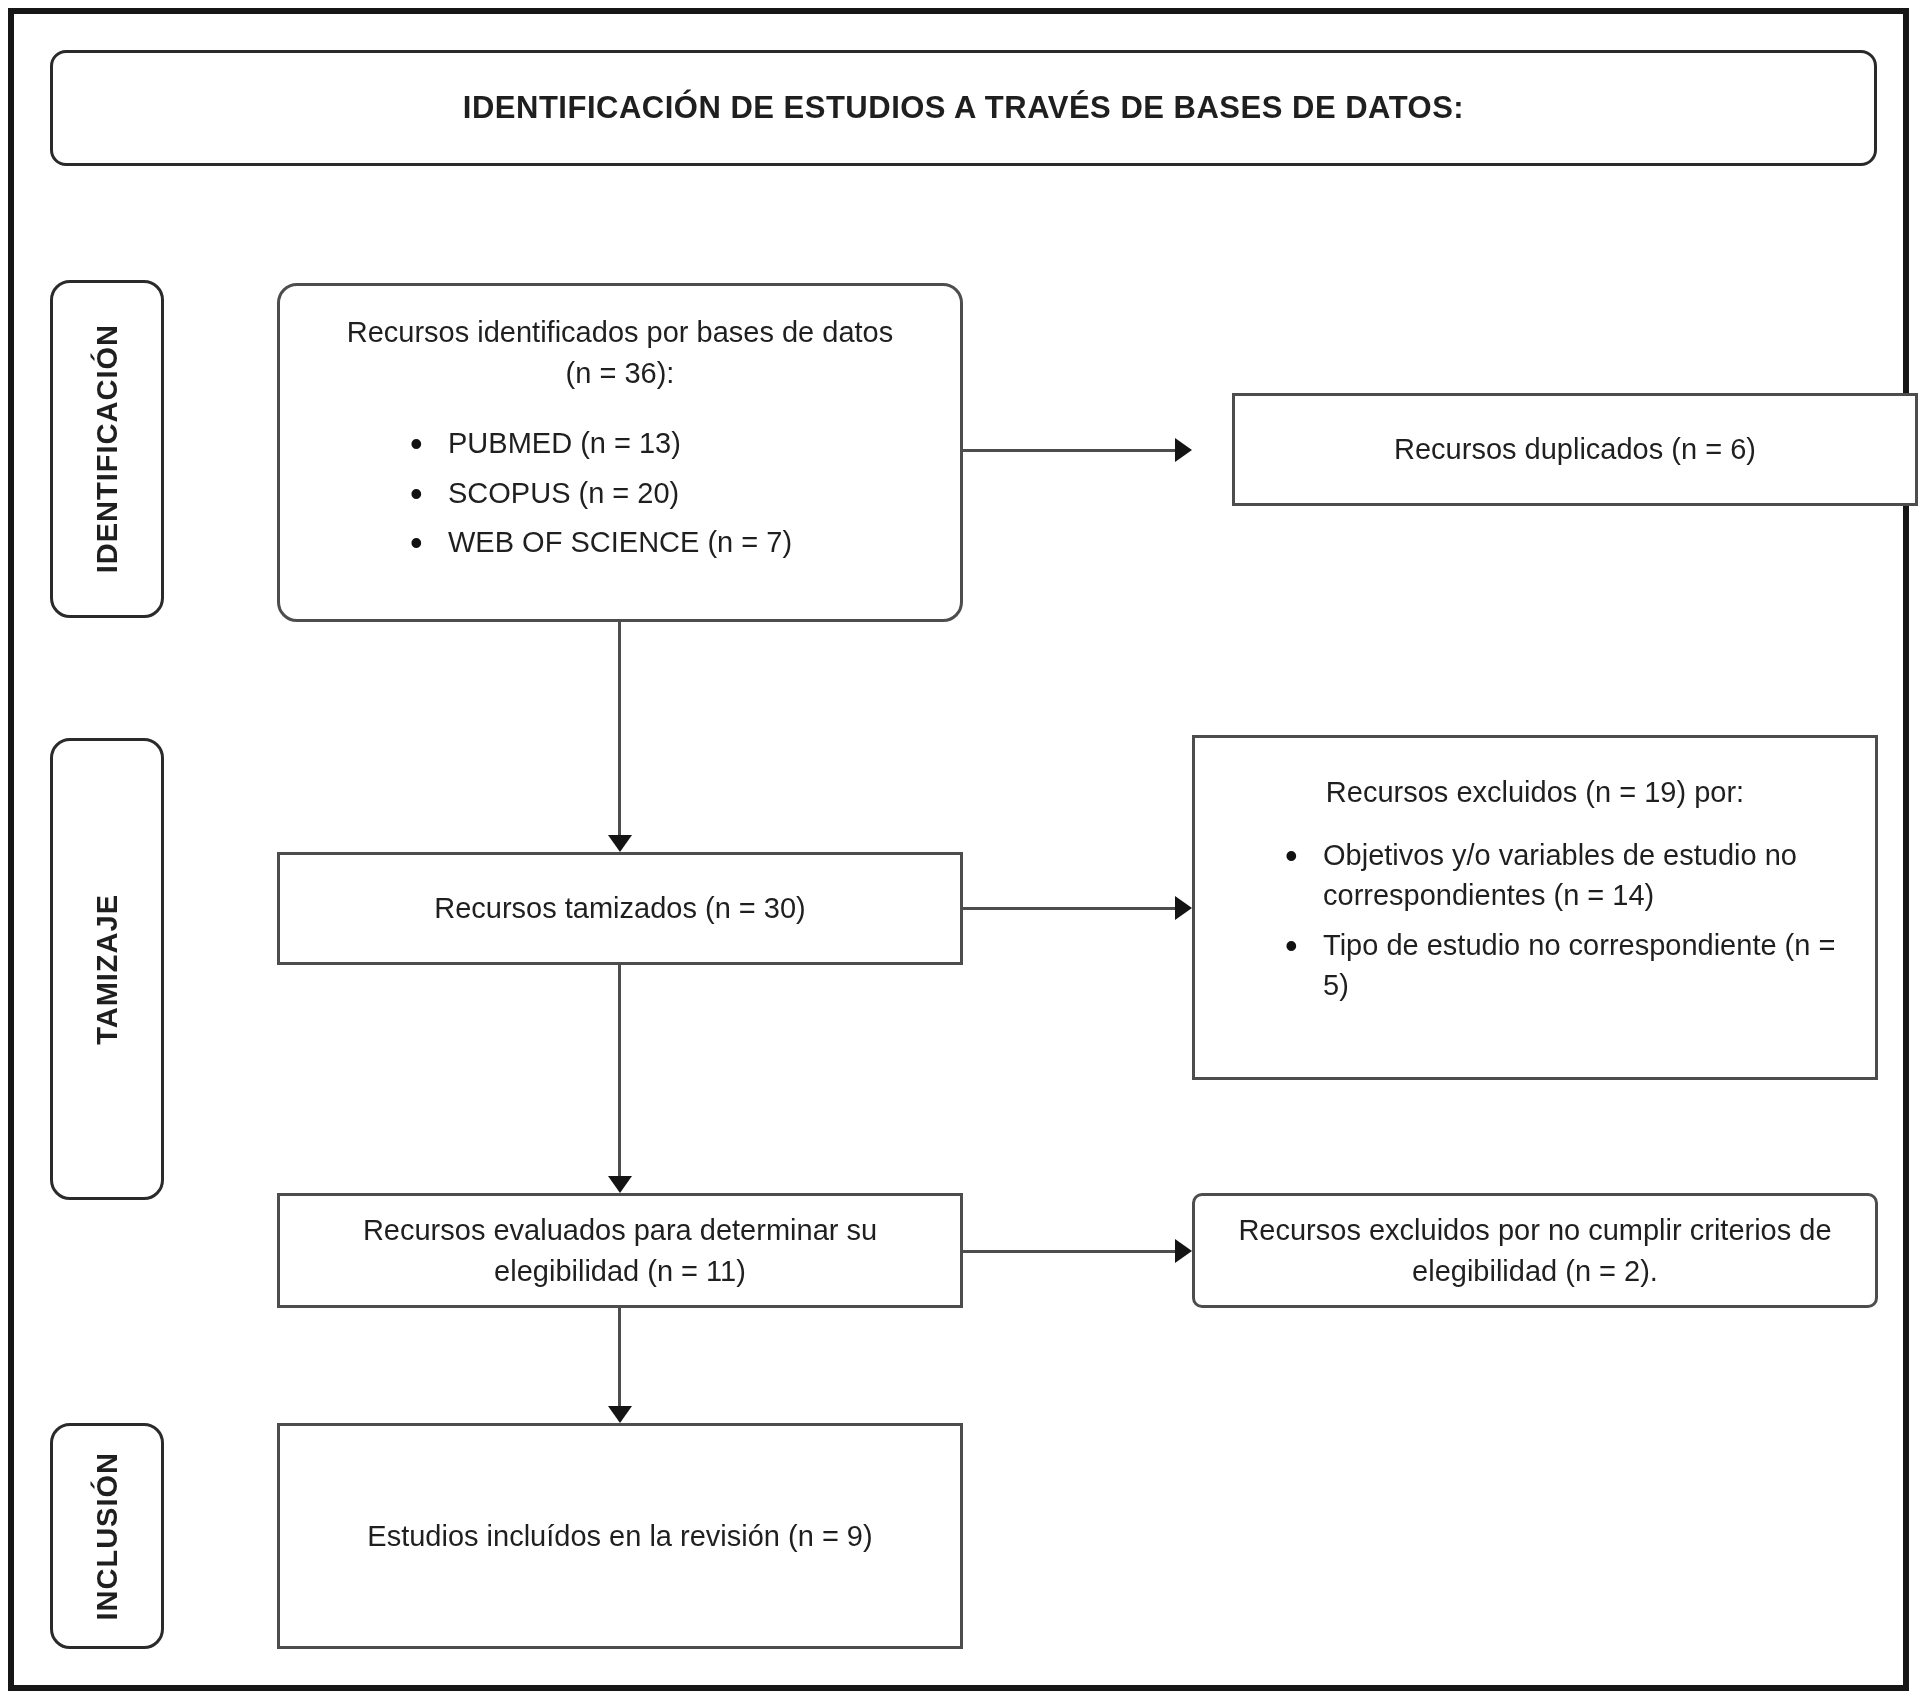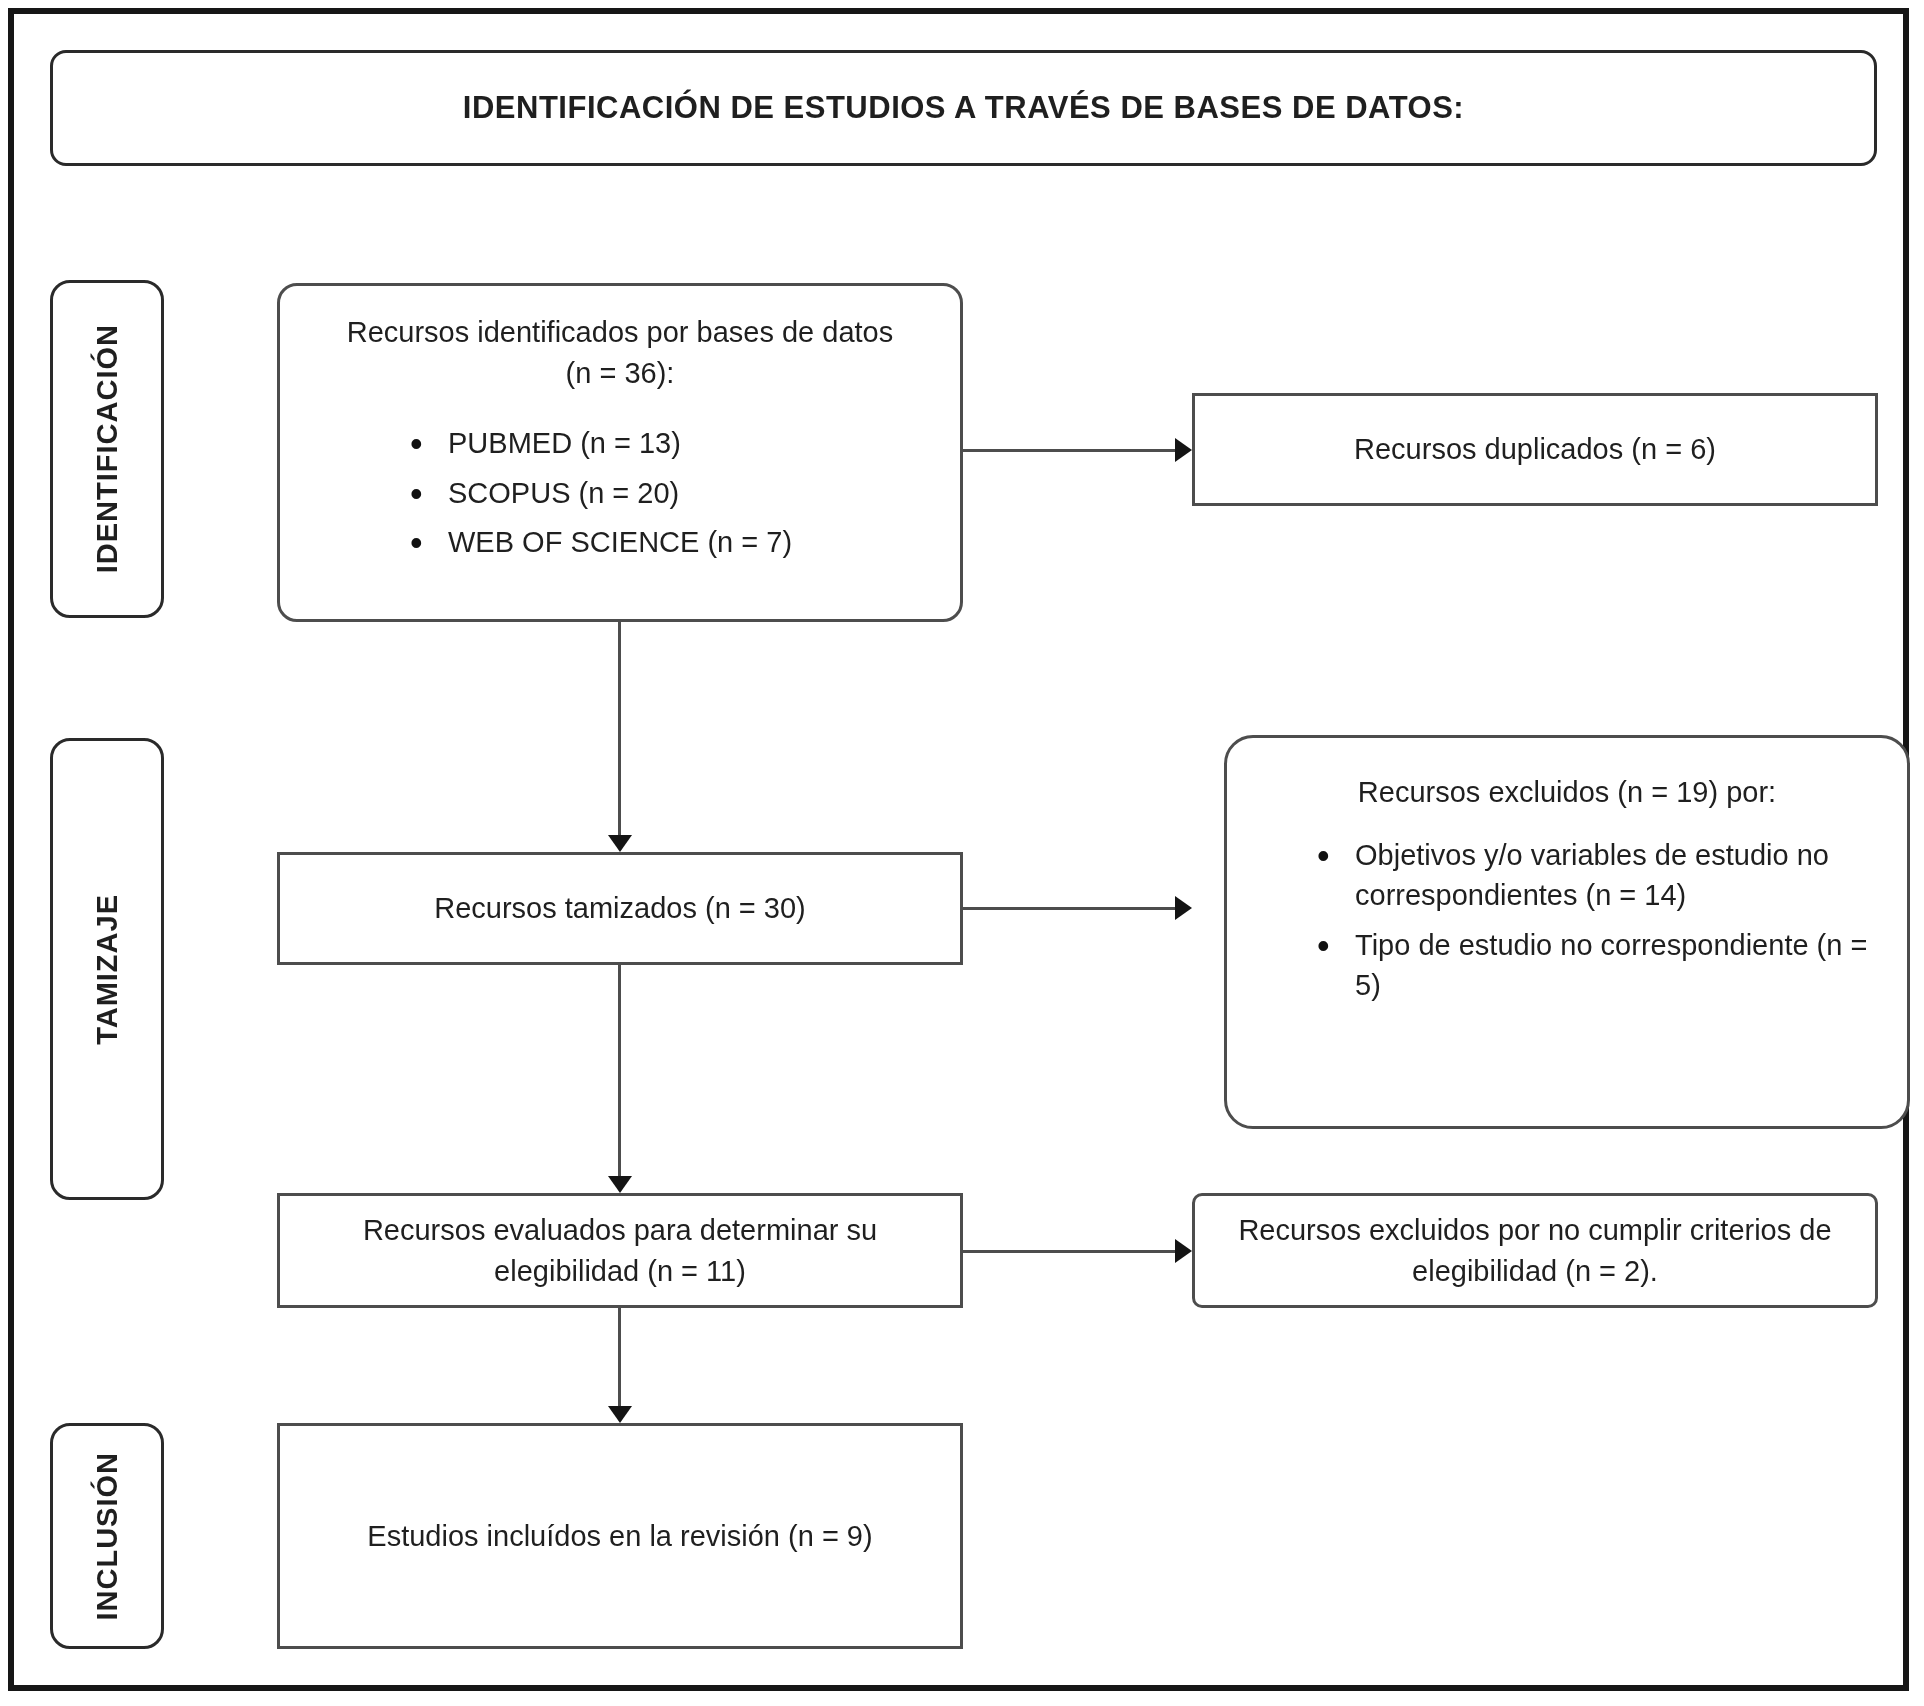--- a/index.html
+++ b/index.html
@@ -33,23 +33,23 @@
   .stage-screening{top:738px;height:462px;}
   .stage-inclusion{top:1423px;height:226px;}
 
   
   .fbox{
     position:absolute;background:#ffffff;border:3px solid #4d4d4d;
     box-sizing:border-box;font-size:29px;line-height:1.4;
   }
   .center{display:flex;align-items:center;justify-content:center;text-align:center;}
   .fbox-identified{left:277px;top:283px;width:686px;height:339px;padding:26px 20px 0 20px;border-radius:20px;}
-  .fbox-duplicates{left:1192px;top:393px;width:686px;height:113px;}
+  .fbox-duplicates{left:1232px;top:393px;width:686px;height:113px;}
   .fbox-screened{left:277px;top:852px;width:686px;height:113px;}
-  .fbox-excluded-screening{left:1224px;top:735px;width:686px;height:394px;padding:34px 26px 0 26px;border-radius:29px;}
+  .fbox-excluded-screening{left:1192px;top:735px;width:686px;height:345px;padding:34px 26px 0 26px;}
   .fbox-eligibility{left:277px;top:1193px;width:686px;height:115px;padding:0 34px;}
   .fbox-excluded-eligibility{left:1192px;top:1193px;width:686px;height:115px;padding:0 14px;border-radius:10px;}
   .fbox-included{left:277px;top:1423px;width:686px;height:226px;}
 
   .fbox .heading{text-align:center;}
   .fbox ul{
     margin:30px 0 0 0;padding:0 0 0 110px;list-style:none;text-align:left;
   }
   .fbox-excluded-screening ul{margin-top:22px;padding-left:64px;}
   .fbox li{position:relative;padding-left:38px;margin-bottom:9px;}

